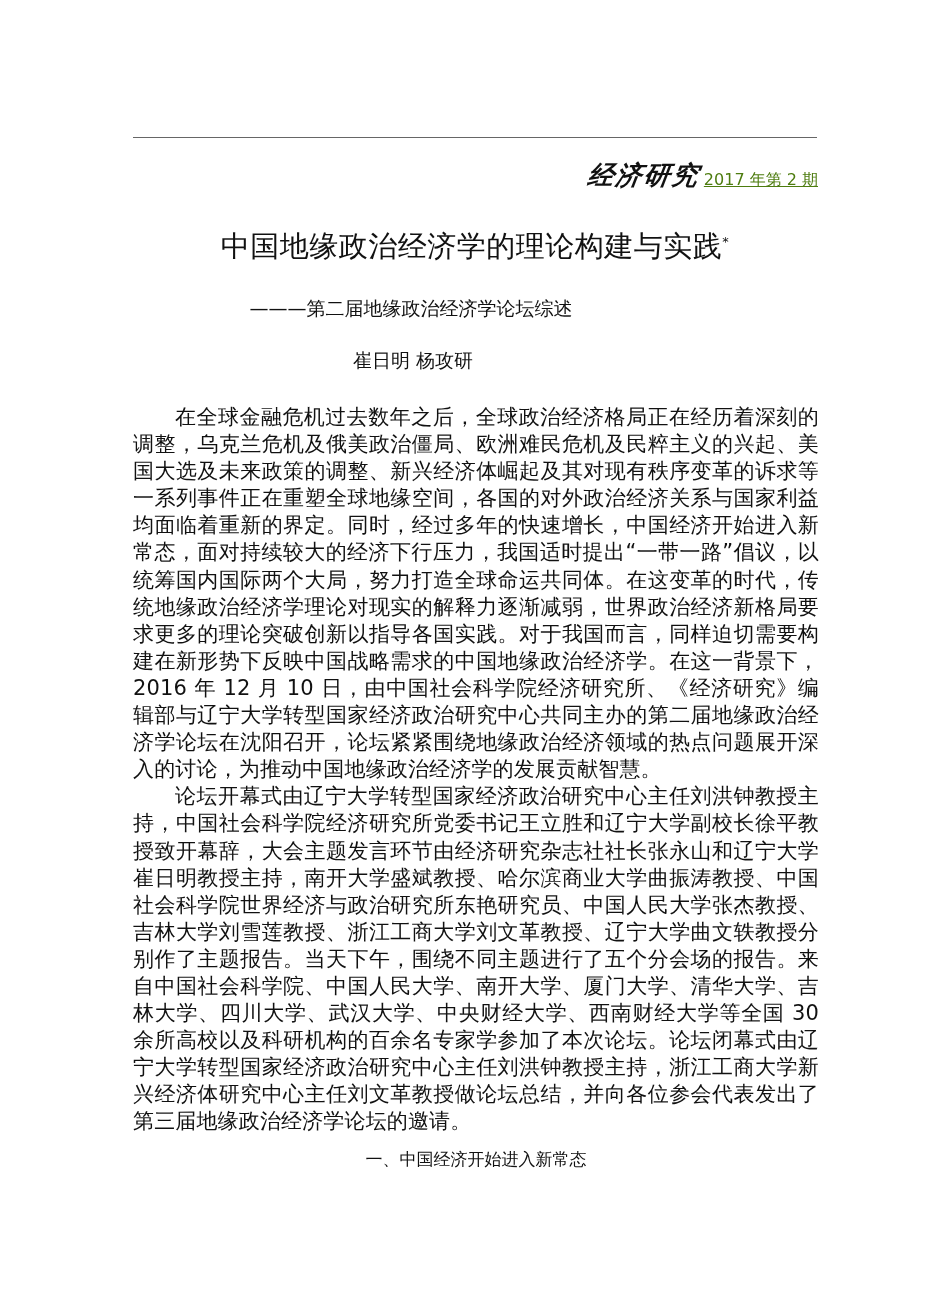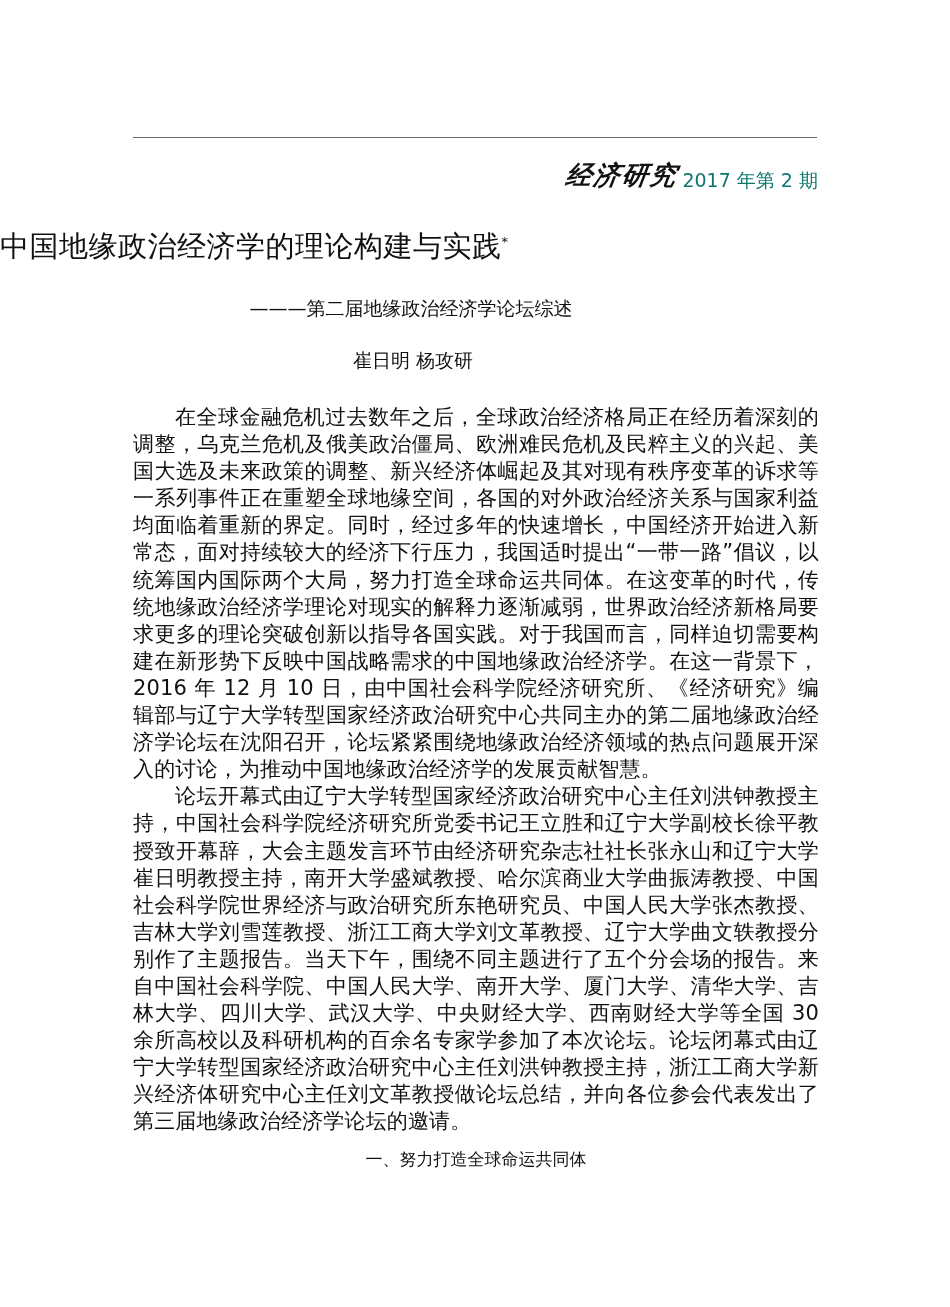--- a/index.html
+++ b/index.html
@@ -4,22 +4,22 @@
 <style>
   html, body { margin: 0; padding: 0; background: #ffffff; }
   body { width: 950px; height: 1307px; position: relative; overflow: hidden;
          font-family: "DejaVu Sans", "Liberation Sans", sans-serif; color: #111; }
   .rule { position: absolute; left: 133px; top: 137px; width: 684px; height: 0;
           border-top: 1.5px solid #666; }
   .journal { position: absolute; right: 132px; top: 160px; display: flex; align-items: flex-end; }
   .journal-logo { font-family: "DejaVu Serif", serif; font-size: 26px; font-weight: bold;
                   font-style: italic; letter-spacing: 2px; color: #111; line-height: 30px;
                   transform: skewX(-8deg); }
-  .journal-issue { font-size: 19px; line-height: 20px; margin-left: 4px; color: #0f766e; }
-  .title { position: absolute; left: 0; width: 950px; top: 226px; 
+  .journal-issue { font-size: 16px; line-height: 20px; margin-left: 4px; color: #4d7c0f; text-decoration: underline; }
+  .title { position: absolute; left: 0; width: 950px; top: 226px; text-align: center;
            font-size: 29px; line-height: 40px; letter-spacing: 0.5px; }
   .title sup { font-size: 13px; vertical-align: top; position: relative; top: -4px; }
   .subtitle { position: absolute; left: 0; width: 822px; top: 294px; text-align: center;
               font-size: 19px; line-height: 28px; }
   .authors { position: absolute; left: 0; width: 826px; top: 346px; text-align: center;
              font-size: 19px; line-height: 28px; }
   .body { position: absolute; left: 133px; width: 686px; top: 404px; }
   .para { margin: 0; font-size: 21px; line-height: 27.1px; text-indent: 2em;
           text-align: justify; letter-spacing: 0.15px; }
   .section { margin: 10px 0 6px 0; text-align: center; font-size: 17px; line-height: 27px; }
@@ -38,14 +38,14 @@
   <span>中国地缘政治经济学的理论构建与实践</span><sup>*</sup>
 </div>
 
 <div class="subtitle">———第二届地缘政治经济学论坛综述</div>
 
 <div class="authors">崔日明 杨攻研</div>
 
 <div class="body">
   <p class="para">在全球金融危机过去数年之后，全球政治经济格局正在经历着深刻的调整，乌克兰危机及俄美政治僵局、欧洲难民危机及民粹主义的兴起、美国大选及未来政策的调整、新兴经济体崛起及其对现有秩序变革的诉求等一系列事件正在重塑全球地缘空间，各国的对外政治经济关系与国家利益均面临着重新的界定。同时，经过多年的快速增长，中国经济开始进入新常态，面对持续较大的经济下行压力，我国适时提出“一带一路”倡议，以统筹国内国际两个大局，努力打造全球命运共同体。在这变革的时代，传统地缘政治经济学理论对现实的解释力逐渐减弱，世界政治经济新格局要求更多的理论突破创新以指导各国实践。对于我国而言，同样迫切需要构建在新形势下反映中国战略需求的中国地缘政治经济学。在这一背景下，2016 年 12 月 10 日，由中国社会科学院经济研究所、《经济研究》编辑部与辽宁大学转型国家经济政治研究中心共同主办的第二届地缘政治经济学论坛在沈阳召开，论坛紧紧围绕地缘政治经济领域的热点问题展开深入的讨论，为推动中国地缘政治经济学的发展贡献智慧。</p>
   <p class="para">论坛开幕式由辽宁大学转型国家经济政治研究中心主任刘洪钟教授主持，中国社会科学院经济研究所党委书记王立胜和辽宁大学副校长徐平教授致开幕辞，大会主题发言环节由经济研究杂志社社长张永山和辽宁大学崔日明教授主持，南开大学盛斌教授、哈尔滨商业大学曲振涛教授、中国社会科学院世界经济与政治研究所东艳研究员、中国人民大学张杰教授、吉林大学刘雪莲教授、浙江工商大学刘文革教授、辽宁大学曲文轶教授分别作了主题报告。当天下午，围绕不同主题进行了五个分会场的报告。来自中国社会科学院、中国人民大学、南开大学、厦门大学、清华大学、吉林大学、四川大学、武汉大学、中央财经大学、西南财经大学等全国 30 余所高校以及科研机构的百余名专家学参加了本次论坛。论坛闭幕式由辽宁大学转型国家经济政治研究中心主任刘洪钟教授主持，浙江工商大学新兴经济体研究中心主任刘文革教授做论坛总结，并向各位参会代表发出了第三届地缘政治经济学论坛的邀请。</p>
-  <div class="section">一、努力打造全球命运共同体</div>
+  <div class="section">一、中国经济开始进入新常态</div>
 </div>
 
 </body></html>

